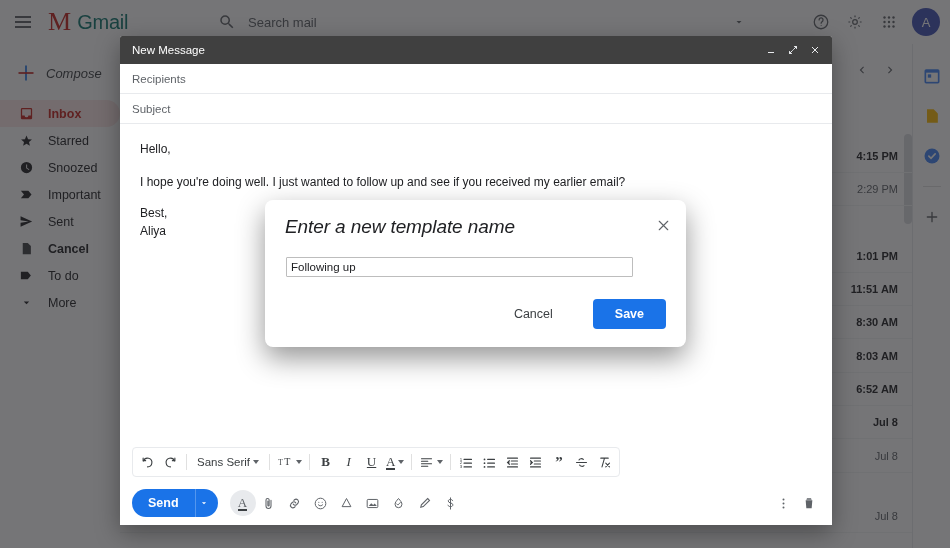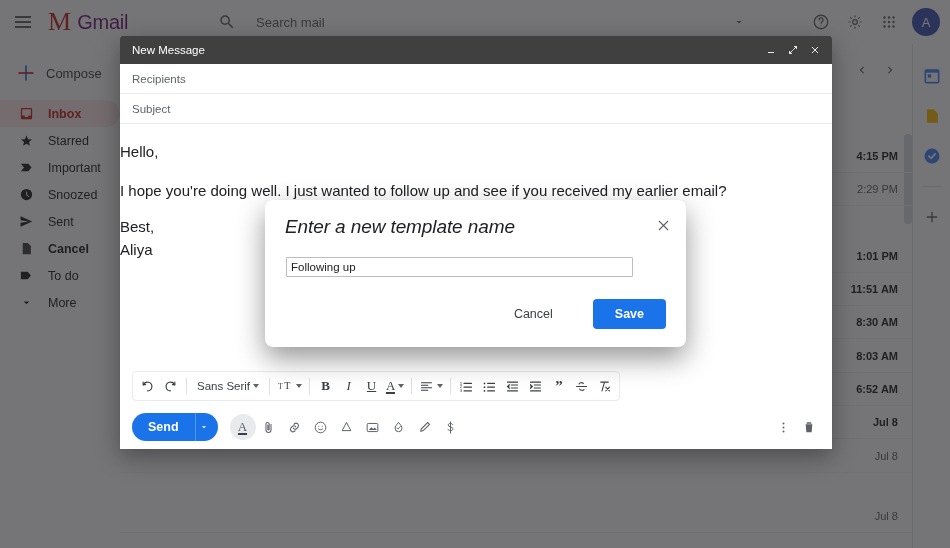--- a/index.html
+++ b/index.html
@@ -35,32 +35,32 @@
     display: flex; flex-direction: column; justify-content: center;
     align-items: center; gap: 3px; cursor: pointer; border-radius: 50%;
   }
   .hamburger span { display: block; width: 16px; height: 2px; background: #5f6368; }
   .g-logo {
     display: flex; align-items: center; gap: 6px;
     margin-left: 8px; cursor: pointer;
   }
   .g-logo-m { font-size: 26px; color: #c5221f; font-weight: 400; line-height: 1;
               font-family: "Liberation Serif", serif; }
-  .g-logo-text { font-size: 20px; color: #701a75; letter-spacing: -0.2px; }
+  .g-logo-text { font-size: 20px; color: #0f766e; letter-spacing: -0.2px; }
 
   .searchbar {
     position: absolute; left: 208px; top: 6px;
     width: 548px; height: 32px;
     display: flex; align-items: center;
     background: #ffffff; border-radius: 8px;
   }
   .search-icon { width: 18px; height: 18px; margin-left: 10px; flex: none; }
   .search-input {
     flex: 1; border: none; outline: none; background: transparent;
-    font-size: 13px; color: #202124; margin-left: 20px;
+    font-size: 13px; color: #202124; margin-left: 12px;
     font-family: "Liberation Sans", sans-serif;
   }
   .search-input::placeholder { color: #5f6368; }
   .search-caret { width: 22px; height: 22px; margin-right: 6px; flex:none;
                   display:flex; align-items:center; justify-content:center; cursor:pointer;}
 
   .header-right {
     position: absolute; right: 6px; top: 0; height: 44px;
     display: flex; align-items: center; gap: 4px;
   }
@@ -80,20 +80,21 @@
   .g-sidebar {
     position: absolute; left: 0; top: 44px;
     width: 120px; bottom: 0;
     background: #ffffff; padding-top: 6px;
   }
   .compose-btn {
     display: flex; align-items: center; gap: 10px;
     height: 42px; margin: 2px 6px 6px 8px;
     border-radius: 16px; cursor: pointer;
     padding-left: 8px;
+    font-style: italic;
   }
   .compose-plus { position: relative; width: 20px; height: 20px; flex:none; }
   .compose-label { font-size: 13px; color: #3c4043; }
 
   .nav-item {
     position: relative;
     display: flex; align-items: center; gap: 14px;
     height: 27px; padding-left: 18px;
     border-radius: 0 14px 14px 0;
     cursor: pointer; font-size: 12.5px; color: #202124;
@@ -147,21 +148,21 @@
   
   .scrim {
     position: absolute; inset: 0;
     background: rgba(32,33,36,0.62);
     z-index: 20;
   }
 
   
   .compose {
     position: absolute;
-    left: 120px; top: 36px; width: 712px; height: 413px;
+    left: 120px; top: 36px; width: 712px; height: 489px;
     background: #ffffff;
     box-shadow: 0 8px 24px rgba(0,0,0,0.35);
     z-index: 30;
     display: flex; flex-direction: column;
     border-radius: 2px 2px 0 0;
     overflow: hidden;
   }
   .compose-header {
     height: 28px; background: #404040; color: #ffffff;
     display: flex; align-items: center; padding: 0 6px 0 12px;
@@ -172,22 +173,22 @@
     width: 22px; height: 22px; display: flex; align-items: center;
     justify-content: center; cursor: pointer; color: #e8eaed;
   }
 
   .compose-field {
     height: 30px; display: flex; align-items: center;
     padding: 0 12px; border-bottom: 1px solid #e8eaed;
     font-size: 11.5px; color: #5f6368; flex: none; cursor: text;
   }
   .compose-body {
-    flex: 1; padding: 14px 12px 0 0;
-    font-size: 15px; color: #202124; line-height: 1.9;
+    flex: 1; padding: 14px 12px 0 20px;
+    font-size: 12px; color: #202124; line-height: 1.9;
     cursor: text; overflow: hidden;
   }
   .body-line { margin-bottom: 10px; }
   .body-sig { line-height: 1.55; }
 
   .format-bar {
     margin: 0 8px 4px 12px;
     height: 30px; display: flex; align-items: center;
     gap: 2px; flex: none;
     border: 1px solid #e8eaed; border-radius: 4px;
@@ -364,32 +365,32 @@
             <span class="ni-icon">
               <svg width="15" height="15" viewBox="0 0 24 24" fill="currentColor">
                 <path d="M12 17.3l-5.4 3.2 1.4-6.1-4.7-4.1 6.2-.5L12 4l2.5 5.8 6.2.5-4.7 4.1 1.4 6.1z"></path>
               </svg>
             </span>
             <span>Starred</span>
           </div>
           <div class="nav-item">
             <span class="ni-icon">
               <svg width="15" height="15" viewBox="0 0 24 24" fill="currentColor">
+                <path d="M12 3a9 9 0 100 18 9 9 0 000-18zm1 9.6l3.6 2.1-.8 1.3L11.5 13V7H13v5.6z"></path>
+              </svg>
+            </span>
+            <span>Snoozed</span>
+          </div>
+          <div class="nav-item">
+            <span class="ni-icon">
+              <svg width="15" height="15" viewBox="0 0 24 24" fill="currentColor">
                 <path d="M3 6h12l5 6-5 6H3l5-6z"></path>
               </svg>
             </span>
             <span>Important</span>
-          </div>
-          <div class="nav-item">
-            <span class="ni-icon">
-              <svg width="15" height="15" viewBox="0 0 24 24" fill="currentColor">
-                <path d="M12 3a9 9 0 100 18 9 9 0 000-18zm1 9.6l3.6 2.1-.8 1.3L11.5 13V7H13v5.6z"></path>
-              </svg>
-            </span>
-            <span>Snoozed</span>
           </div>
           <div class="nav-item">
             <span class="ni-icon">
               <svg width="15" height="15" viewBox="0 0 24 24" fill="currentColor">
                 <path d="M2.5 20.5L21 12 2.5 3.5 2.5 10l13 2-13 2z"></path>
               </svg>
             </span>
             <span>Sent</span>
           </div>
           <div class="nav-item bold">

